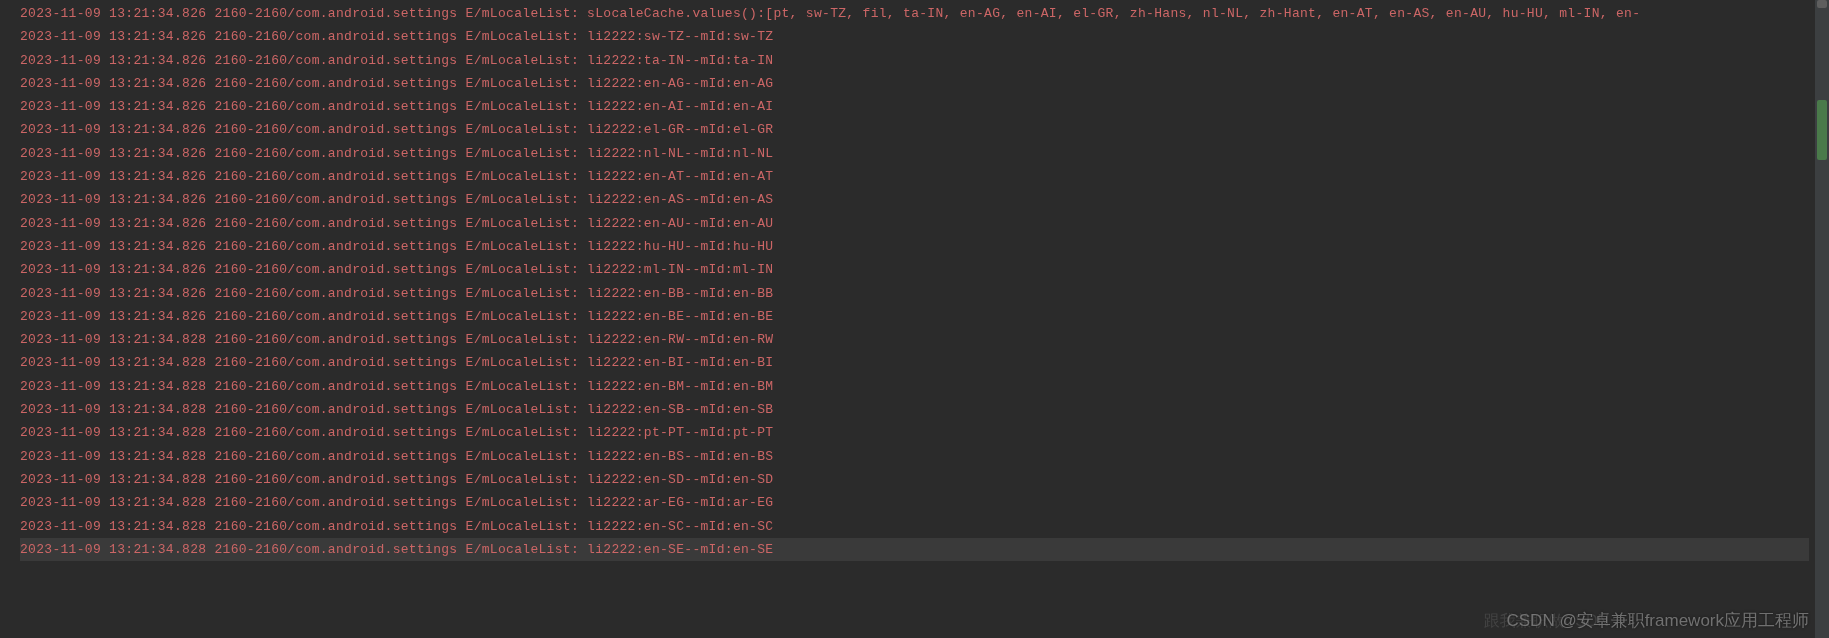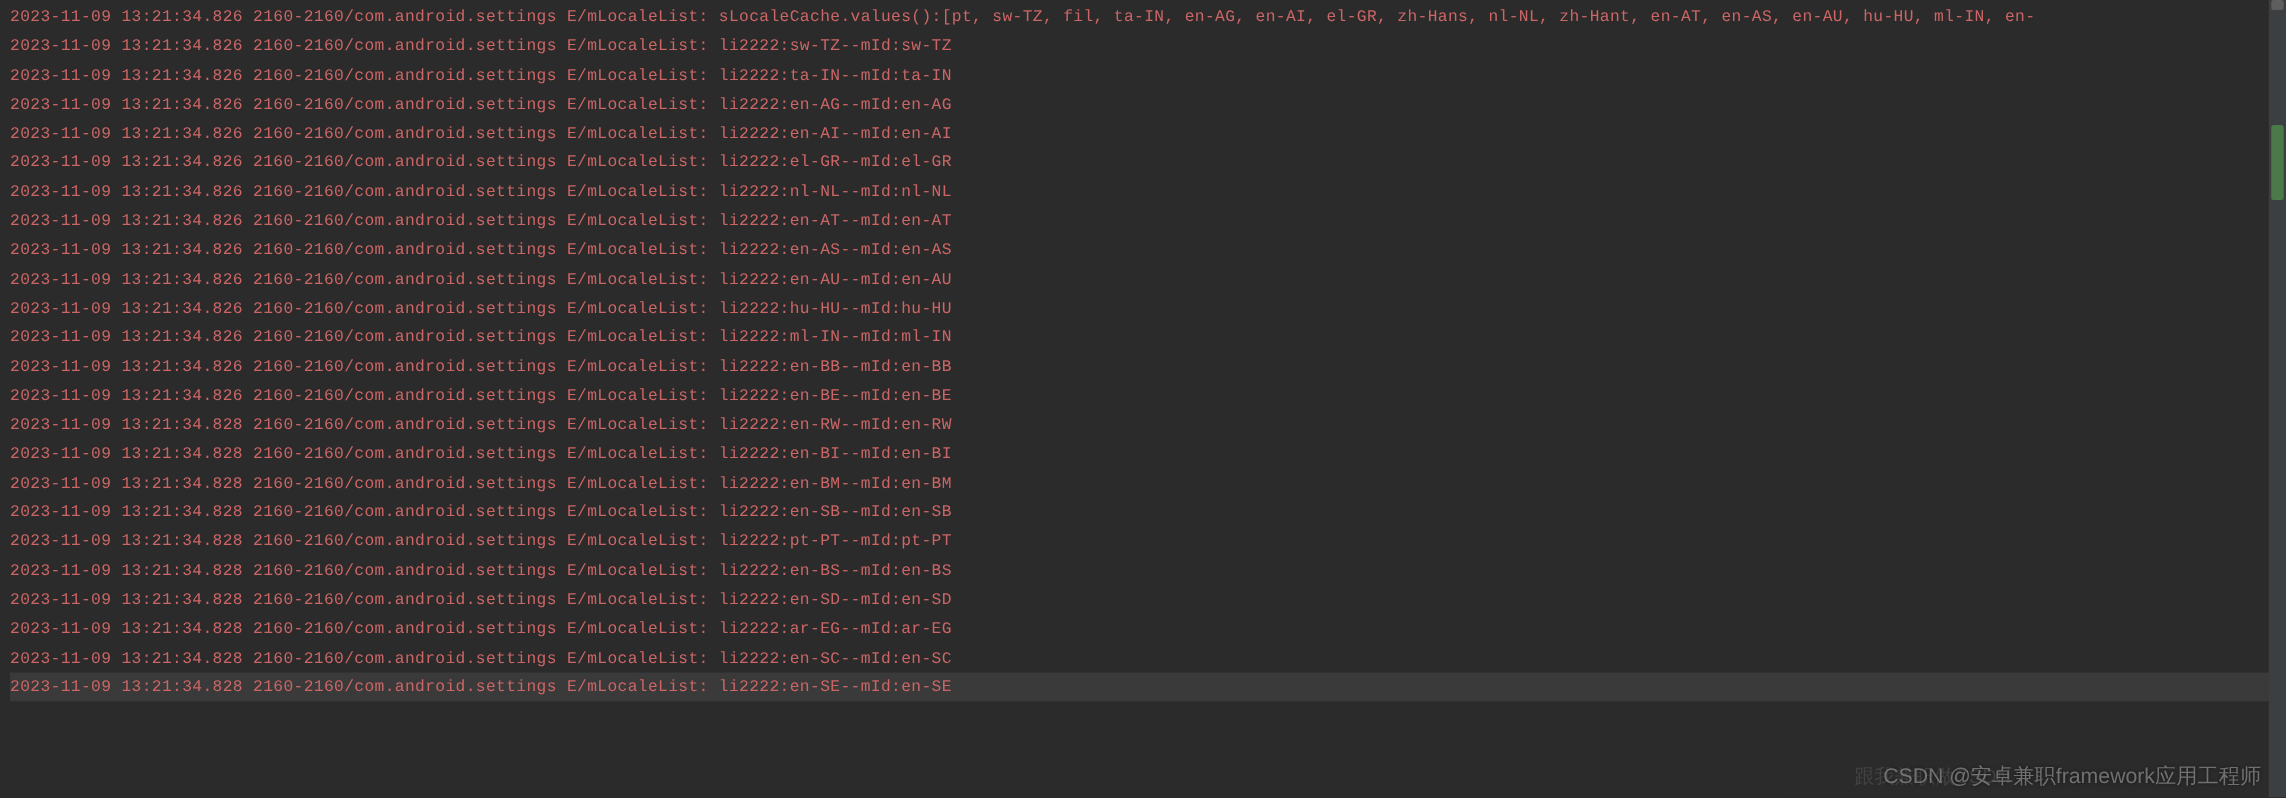--- a/index.html
+++ b/index.html
@@ -11,21 +11,21 @@
       background-color: #2b2b2b;
       font-family: "Consolas", "Courier New", monospace;
       font-size: 13px;
       color: #cc6666;
       overflow: hidden;
       position: relative;
       width: 1829px;
       height: 638px;
     }
     .log-container {
-      padding: 2px 8px;
+      padding: 2px 20px;
       line-height: 23.3px;
       white-space: nowrap;
       overflow: hidden;
     }
     .log-line {
       white-space: pre;
       letter-spacing: 0.3px;
     }
     .log-line.highlighted {
       background-color: #3a3a3a;

